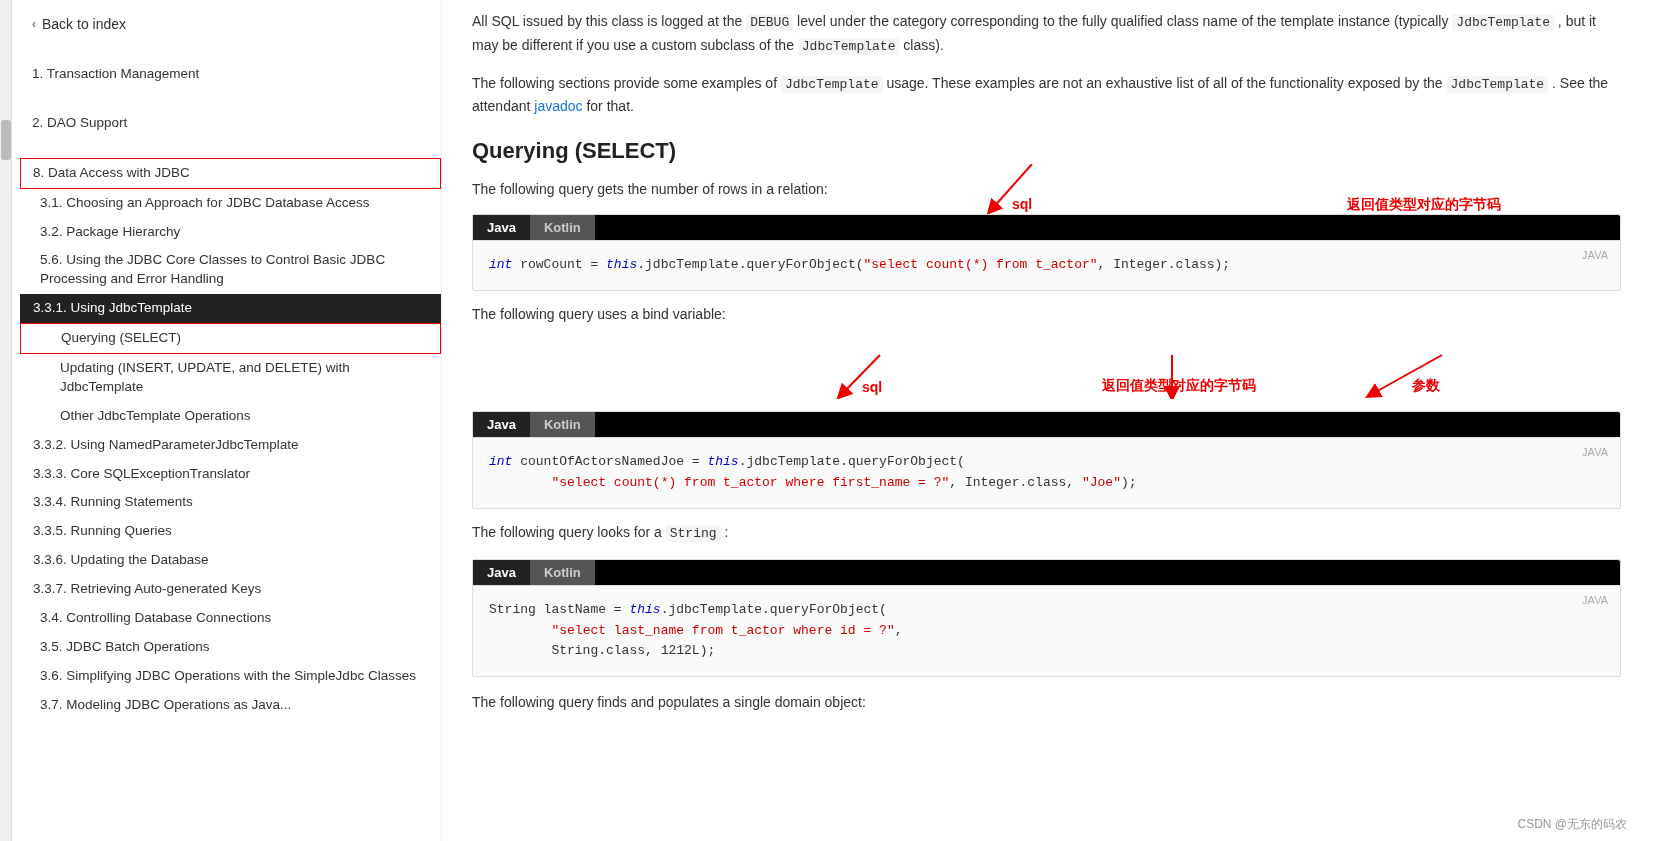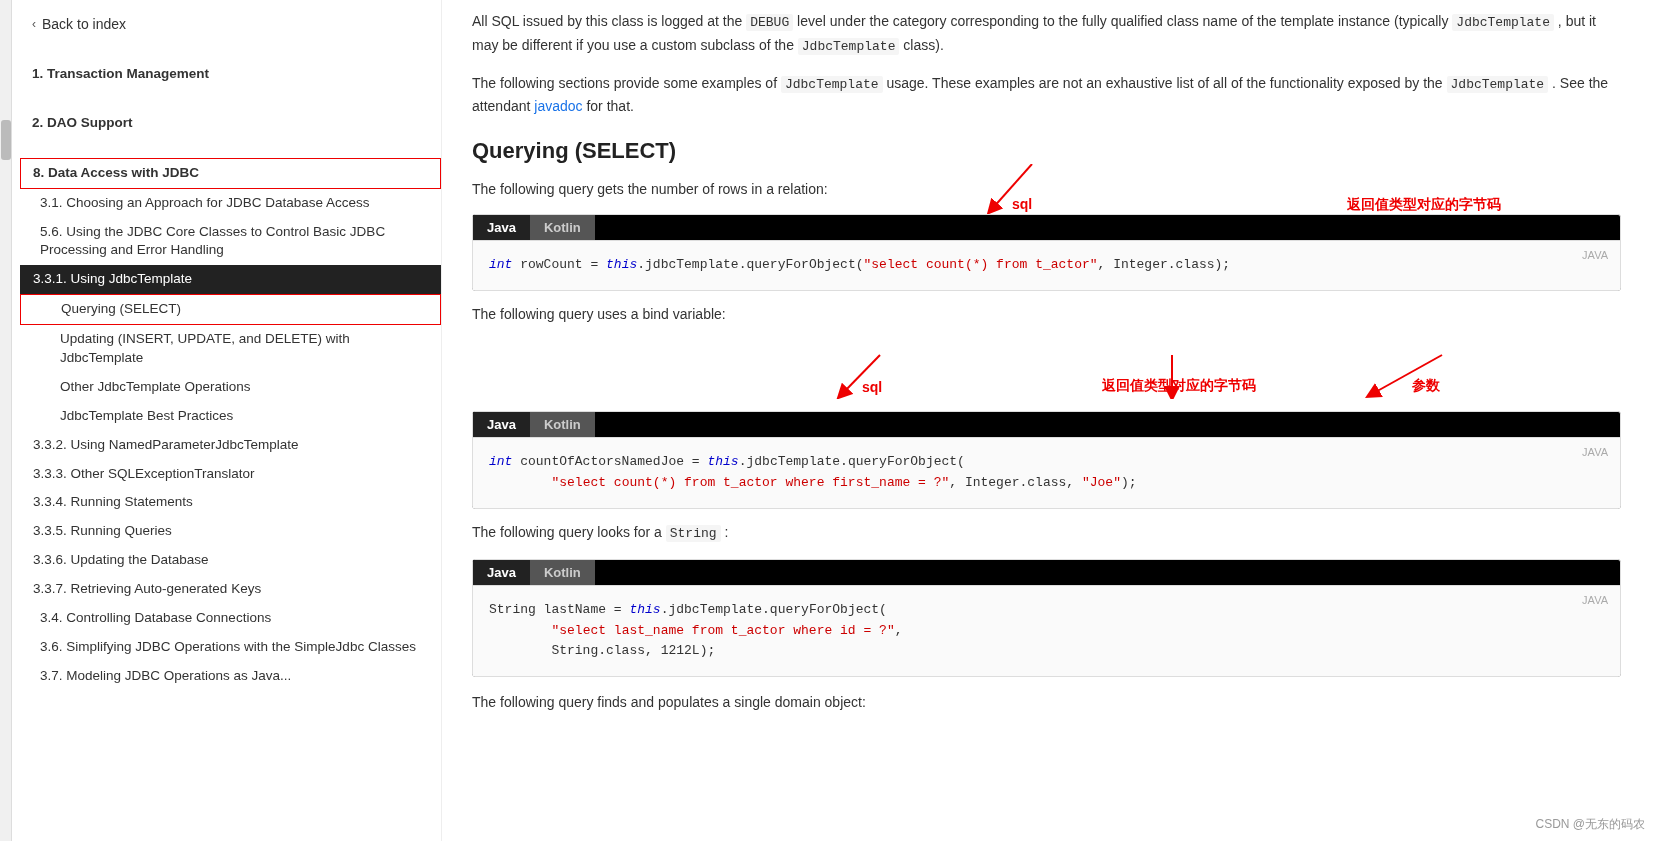--- a/index.html
+++ b/index.html
@@ -58,21 +58,21 @@
     }
 
     .sidebar-item.section-header {
       border: 1.5px solid #e00;
     }
 
     .sidebar-item.sub-active {
       border: 1.5px solid #e00;
     }
 
-    .sidebar-item.level-1 { padding-left: 12px; font-weight: 700; margin-top: 20px; }
+    .sidebar-item.level-1 { padding-left: 12px; font-weight: 400; margin-top: 20px; }
     .sidebar-item.level-2 { padding-left: 20px; }
     .sidebar-item.level-3 { padding-left: 13px; }
     .sidebar-item.level-4 { padding-left: 40px; }
 
     
     .main-content {
       flex: 1;
       overflow-y: auto;
       padding: 10px 40px 30px 30px;
       position: relative;
@@ -148,21 +148,21 @@
       overflow-x: auto;
     }
 
     .code-kw { color: #0000cc; font-style: italic; }
     .code-str { color: #cc0000; }
     .code-plain { color: #333; }
 
     .csdn-watermark {
       position: fixed;
       bottom: 8px;
-      right: 16px;
+      right: 34px;
       font-size: 12px;
       color: #999;
     }
   </style>
 </head>
 <body>
 
 <div class="scrollbar-track">
   <div class="scrollbar-thumb"></div>
 </div>
@@ -172,33 +172,34 @@
     <span class="chevron">‹</span>
     <span>Back to index</span>
   </div>
 
   <div id="sidebar-items-container">
 
   <div class="sidebar-item level-1">1. Transaction Management</div>
       <div class="sidebar-item level-1">2. DAO Support</div>
       <div class="sidebar-item level-1 section-header">8. Data Access with JDBC</div>
       <div class="sidebar-item level-2">3.1. Choosing an Approach for JDBC Database Access</div>
+      <div class="sidebar-item level-2">3.2. Package Hierarchy</div>
       <div class="sidebar-item level-2">5.6. Using the JDBC Core Classes to Control Basic JDBC Processing and Error Handling</div>
       <div class="sidebar-item level-3 active">3.3.1. Using JdbcTemplate</div>
       <div class="sidebar-item level-4 section-header sub-active">Querying (SELECT)</div>
       <div class="sidebar-item level-4">Updating (INSERT, UPDATE, and DELETE) with JdbcTemplate</div>
       <div class="sidebar-item level-4">Other JdbcTemplate Operations</div>
-      <div class="sidebar-item level-4">JdbcTemplate Best Practices</div>
       <div class="sidebar-item level-3">3.3.2. Using NamedParameterJdbcTemplate</div>
-      <div class="sidebar-item level-3">3.3.3. Other SQLExceptionTranslator</div>
+      <div class="sidebar-item level-3">3.3.3. Core SQLExceptionTranslator</div>
       <div class="sidebar-item level-3">3.3.4. Running Statements</div>
       <div class="sidebar-item level-3">3.3.5. Running Queries</div>
       <div class="sidebar-item level-3">3.3.6. Updating the Database</div>
       <div class="sidebar-item level-3">3.3.7. Retrieving Auto-generated Keys</div>
       <div class="sidebar-item level-2">3.4. Controlling Database Connections</div>
+      <div class="sidebar-item level-2">3.5. JDBC Batch Operations</div>
       <div class="sidebar-item level-2">3.6. Simplifying JDBC Operations with the SimpleJdbc Classes</div>
       <div class="sidebar-item level-2">3.7. Modeling JDBC Operations as Java...</div>
     </div>
 </div>
 
 <div class="main-content">
 
   <p class="intro-text">
     All SQL issued by this class is logged at the <code class="inline-code">DEBUG</code> level under the category corresponding to the fully qualified class name of the template instance (typically <code class="inline-code">JdbcTemplate</code> , but it may be different if you use a custom subclass of the <code class="inline-code">JdbcTemplate</code> class).
   </p>

